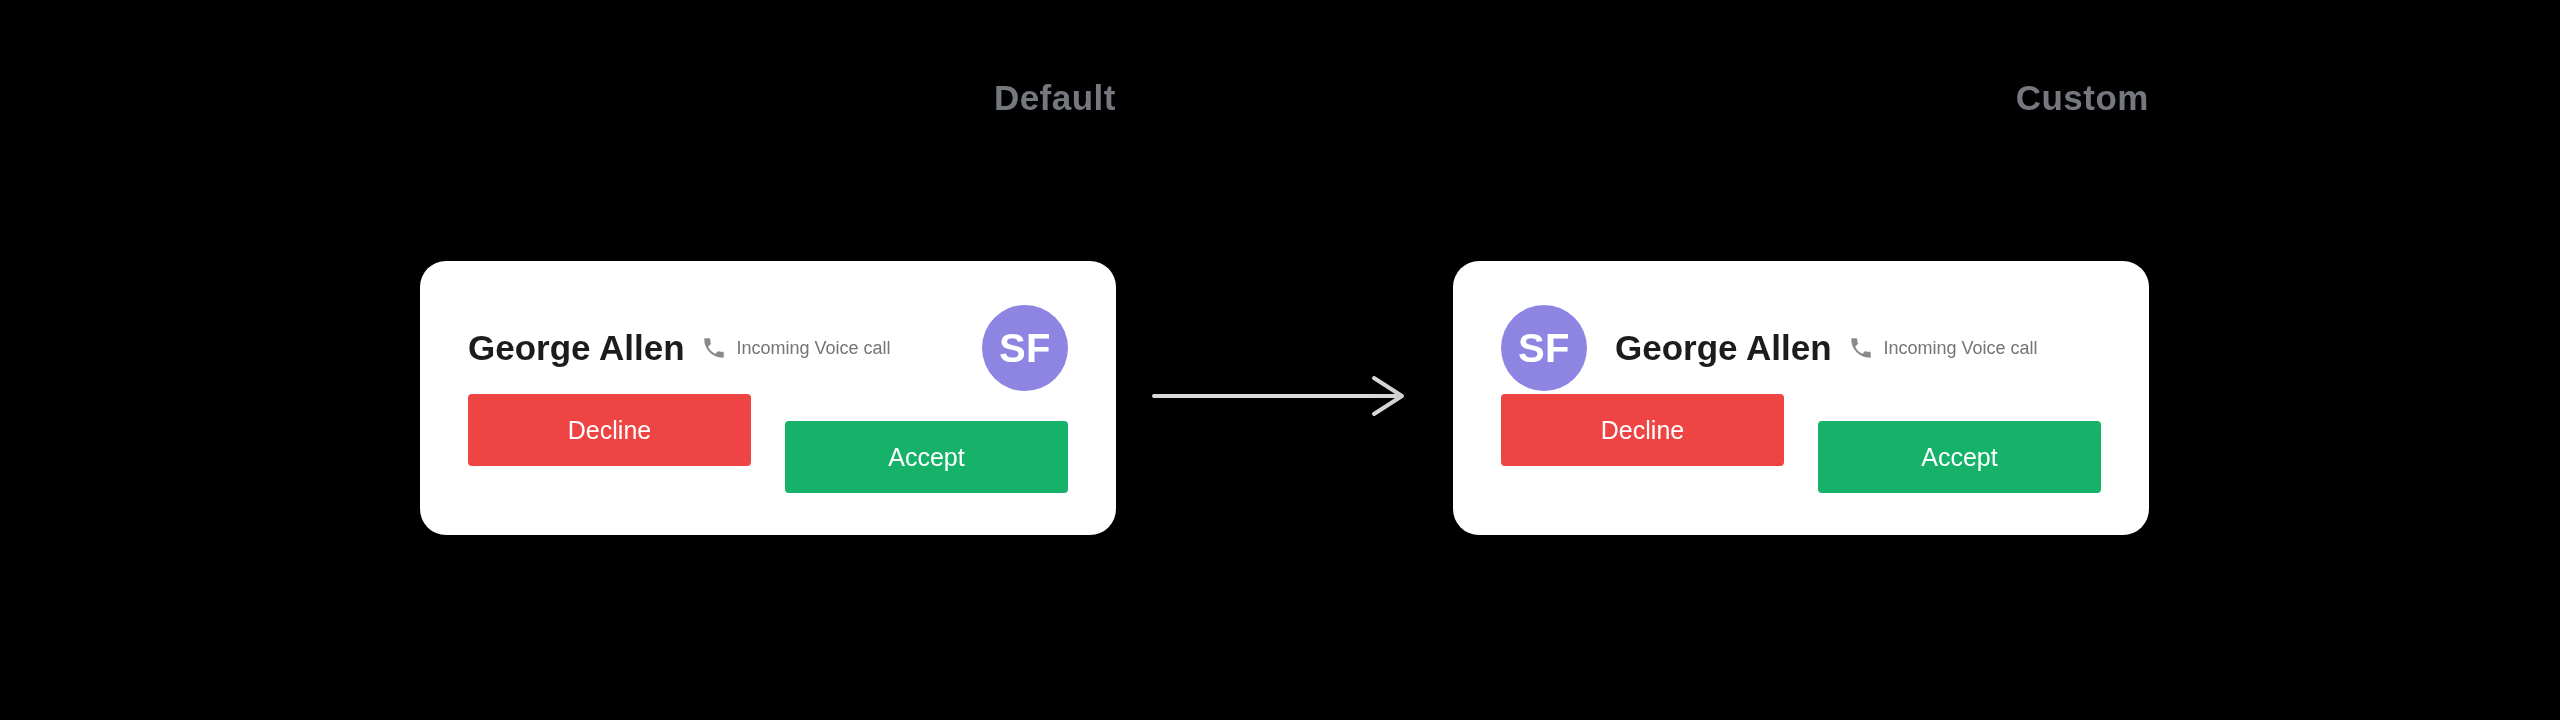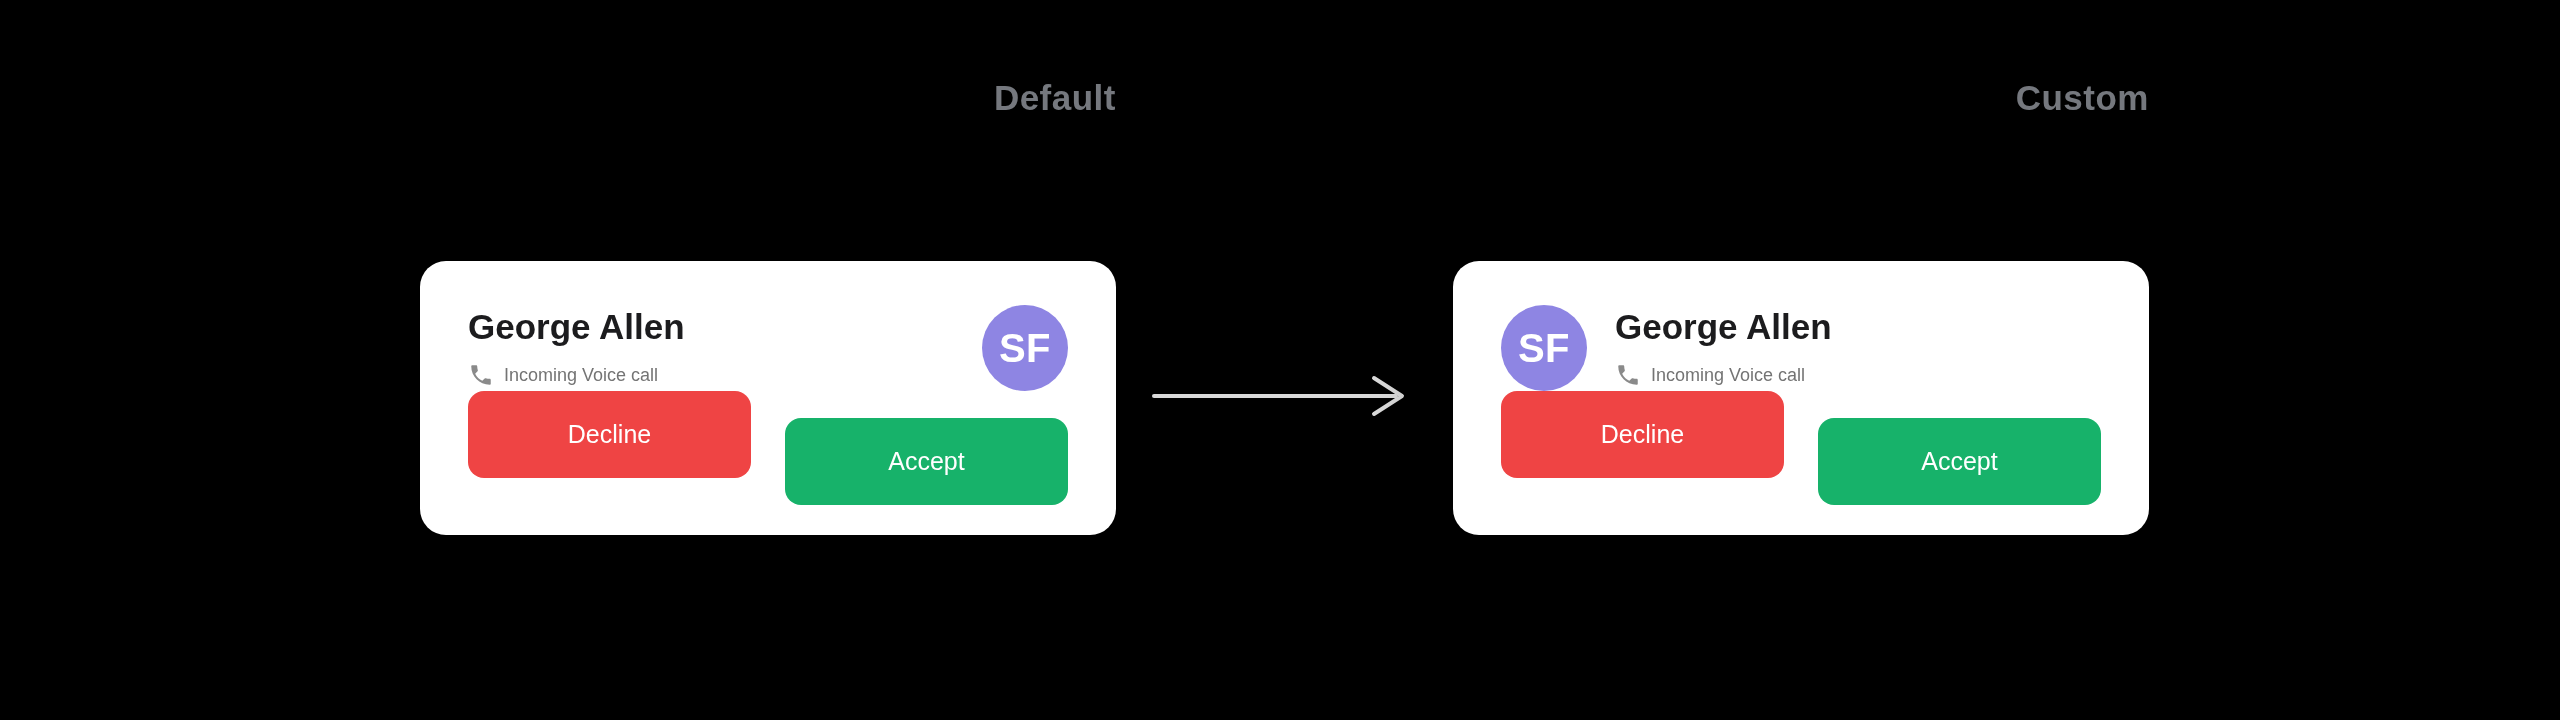--- a/index.html
+++ b/index.html
@@ -48,21 +48,21 @@
   .call-card.default-card { left: 420px; }
   .call-card.custom-card  { left: 1453px; }
 
   .card-top {
     display: flex;
     align-items: center;
   }
   .card-top.layout-default { justify-content: space-between; }
   .card-top.layout-custom  { justify-content: flex-start; gap: 28px; }
 
-  .caller-info { display: flex; flex-direction: column; gap: 16px; }
+  .caller-info { display: flex; flex-direction: row; gap: 16px; }
 
   .caller-name {
     font-size: 35px;
     font-weight: 700;
     color: #1c1c1e;
     line-height: 1.1;
   }
 
   .call-type {
     display: flex;
@@ -90,23 +90,23 @@
     letter-spacing: 0.5px;
   }
 
   .card-actions {
     display: flex;
     gap: 34px;
   }
 
   .btn {
     flex: 1;
-    height: 87px;
+    height: 72px;
     border: none;
-    border-radius: 16px;
+    border-radius: 4px;
     color: #ffffff;
     font-family: "Liberation Sans", sans-serif;
     font-size: 25px;
     font-weight: 500;
     cursor: pointer;
   }
   .btn-decline { background: var(--decline-bg, #ef4444); }
   .btn-accept  { background: var(--accept-bg, #17b26a); margin-top: 27px; }
 
   .arrow {

